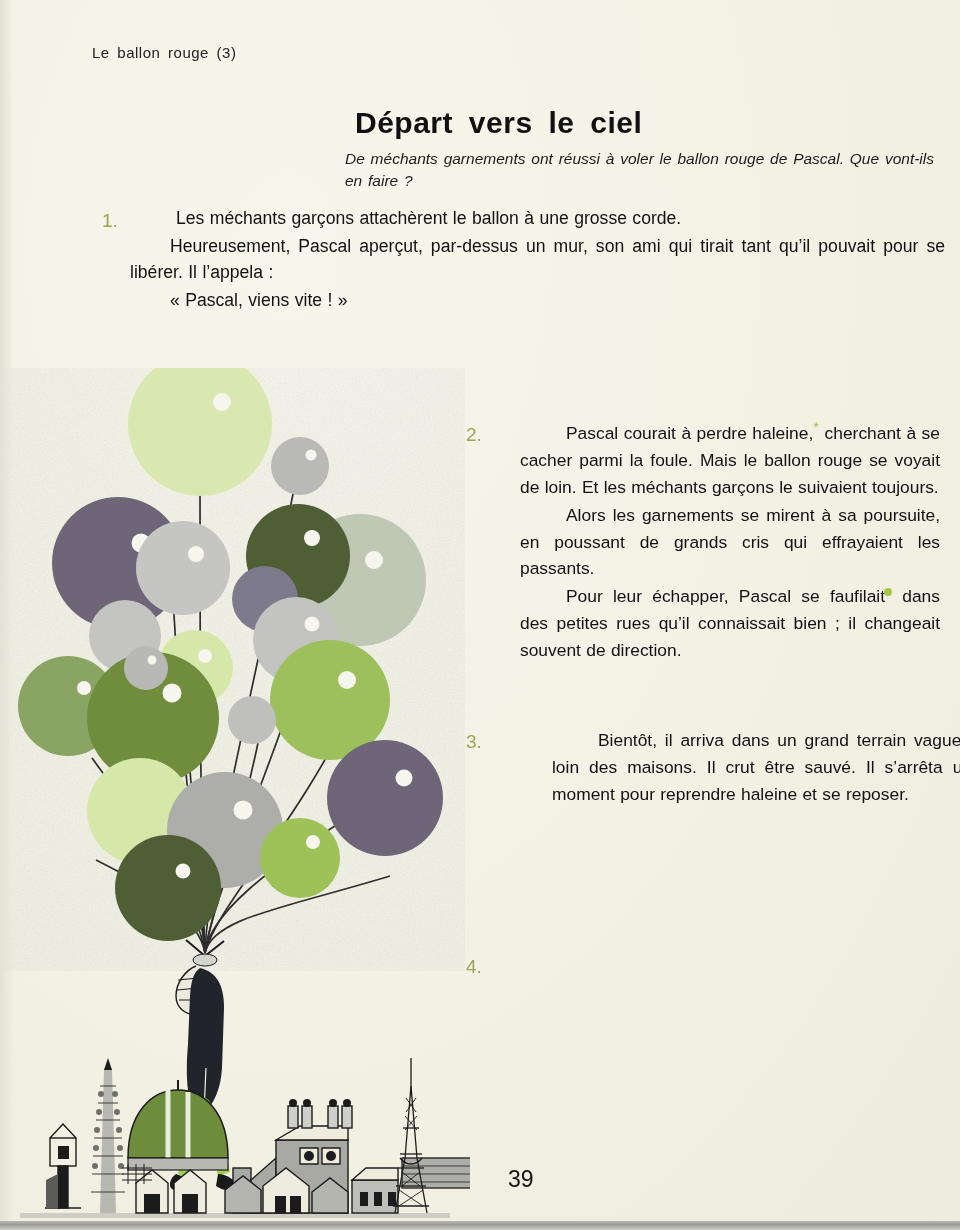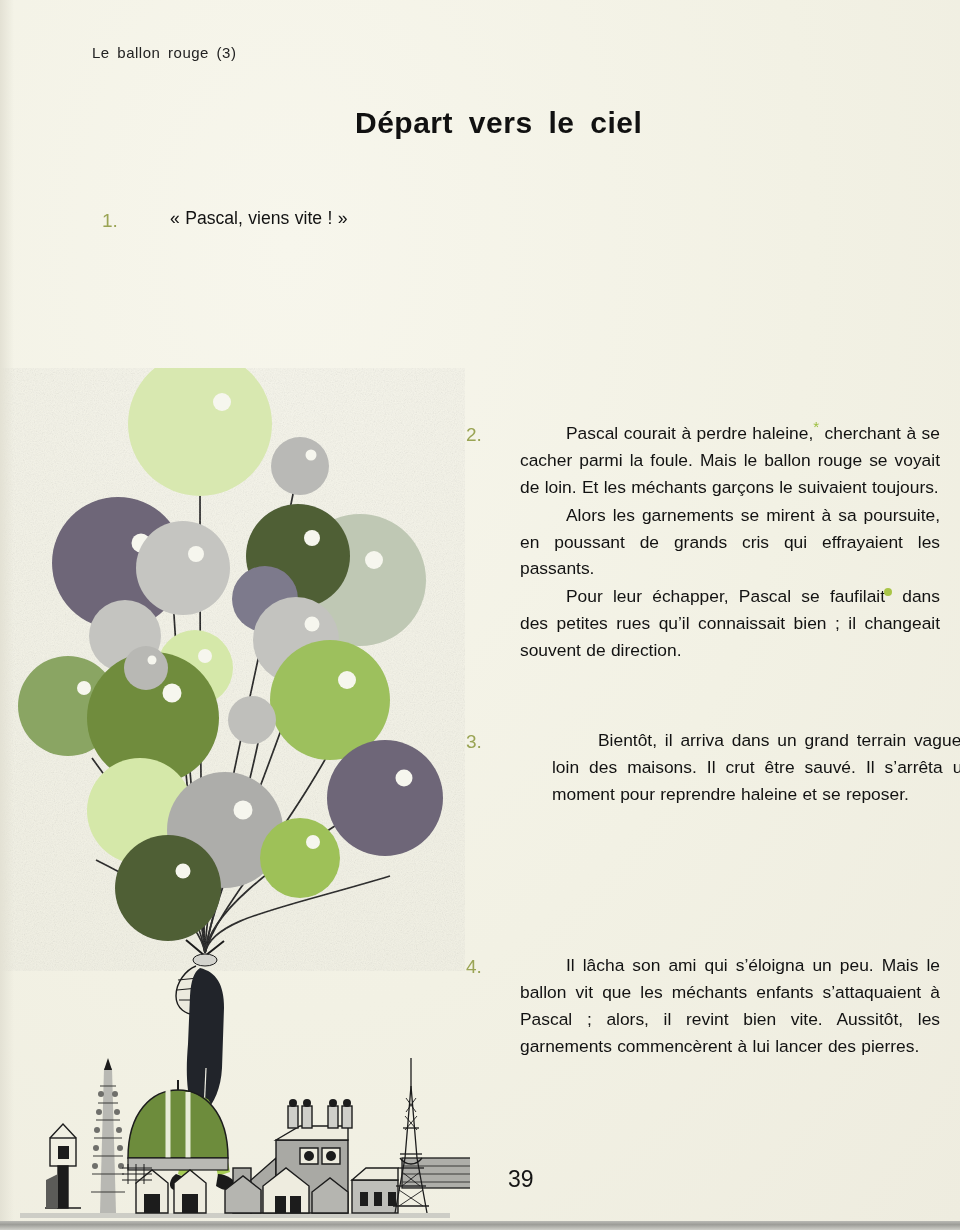--- a/index.html
+++ b/index.html
@@ -84,42 +84,44 @@
 </style>
 </head>
 <body>
 
 <div class="page">
 
   <div class="runhead">Le ballon rouge (3)</div>
 
   <div class="title">Départ vers le ciel</div>
 
+  <div class="subtitle">De méchants garnements ont réussi à voler le ballon rouge de Pascal. Que vont-ils en faire ?</div>
 
   <div class="secnum" style="left:102px;top:210px;">1.</div>
 
   <div class="block1">
+    <p><span class="ind"></span><span>Les méchants garçons attachèrent le ballon à une grosse corde.</span></p>
+    <p><span class="ind-s"></span><span>Heureusement, Pascal aperçut, par-dessus un mur, son ami qui tirait tant qu’il pouvait pour se libérer. Il l’appela :</span></p>
     <p><span class="ind-s"></span><span>« Pascal, viens vite ! »</span></p>
   </div>
 
   <div class="secnum" style="left:466px;top:424px;">2.</div>
   <div class="rcol b2">
     <p><span class="ind"></span><span>Pascal courait à perdre haleine,</span><span class="ast">*</span><span> cherchant à se cacher parmi la foule. Mais le ballon rouge se voyait de loin. Et les méchants garçons le suivaient toujours.</span></p>
     <p><span class="ind"></span><span>Alors les garnements se mirent à sa poursuite, en poussant de grands cris qui effrayaient les passants.</span></p>
     <p><span class="ind"></span><span>Pour leur échapper, Pascal se faufilait</span><span class="dot"></span><span> dans des petites rues qu’il connaissait bien ; il changeait souvent de direction.</span></p>
   </div>
 
   <div class="secnum" style="left:466px;top:731px;">3.</div>
   <div class="rcol b3">
     <p><span class="ind"></span><span>Bientôt, il arriva dans un grand terrain vague,</span><span class="ast">*</span><span> loin des maisons. Il crut être sauvé. Il s’arrêta un moment pour reprendre haleine et se reposer.</span></p>
   </div>
 
   <div class="secnum" style="left:466px;top:956px;">4.</div>
   <div class="rcol b4">
-    <p><span class="ind"></span><span>Il lâcha son ami qui s’éloigna un peu. Mais le ballon vit que les méchants enfants s’attaquaient à Pascal ; alors, il revint bien vite. Aussitôt, les garnements commencèrent à lui lancer des pierres.</span></p>
   </div>
 
   <div class="pagenum">39</div>
 
   <div class="illo">
     <svg width="470" height="862" viewBox="0 0 470 862" xmlns="http://www.w3.org/2000/svg">
       <defs>
         <filter id="grain" x="-5%" y="-5%" width="110%" height="110%">
           <feTurbulence type="fractalNoise" baseFrequency="0.9" numOctaves="3" result="n"></feTurbulence>
           <feColorMatrix in="n" type="saturate" values="0"></feColorMatrix>

